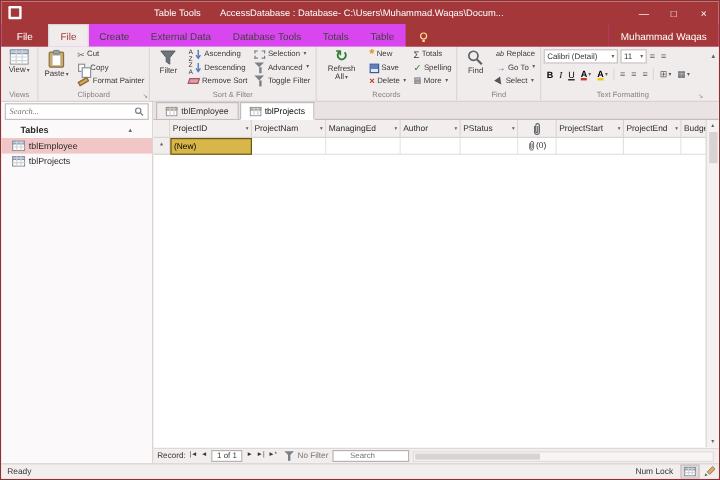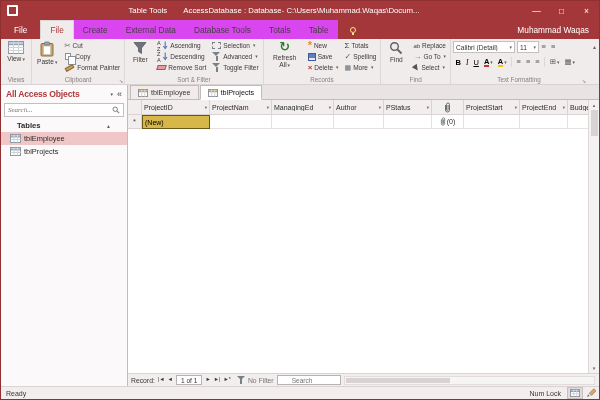--- a/index.html
+++ b/index.html
@@ -394,25 +394,20 @@
       <div class="glabel">Text Formatting</div>
       <span class="launcher">↘</span>
     </div>
 
     <span class="collapse-ribbon">▴</span>
   </div>
 
   <div class="content">
 
     <div class="sidebar">
-      <div class="nav-header">
-        <span class="nav-title">All Access Objects</span>
-        <span class="nav-dd">▾</span>
-        <span class="nav-shutter">«</span>
-      </div>
       <div class="nav-search">
         <input type="text" placeholder="Search..." style="">
         <svg width="8" height="8" viewBox="0 0 8 8">
             <circle cx="3.2" cy="3.2" r="2.2" fill="none" stroke="#7a8087" stroke-width="1"></circle>
             <line x1="4.9" y1="4.9" x2="7.2" y2="7.2" stroke="#7a8087" stroke-width="1.1"></line>
           </svg>
       </div>
       <div class="nav-section">
         <span>Tables</span>
         <span class="sec-arrow">▲</span>

